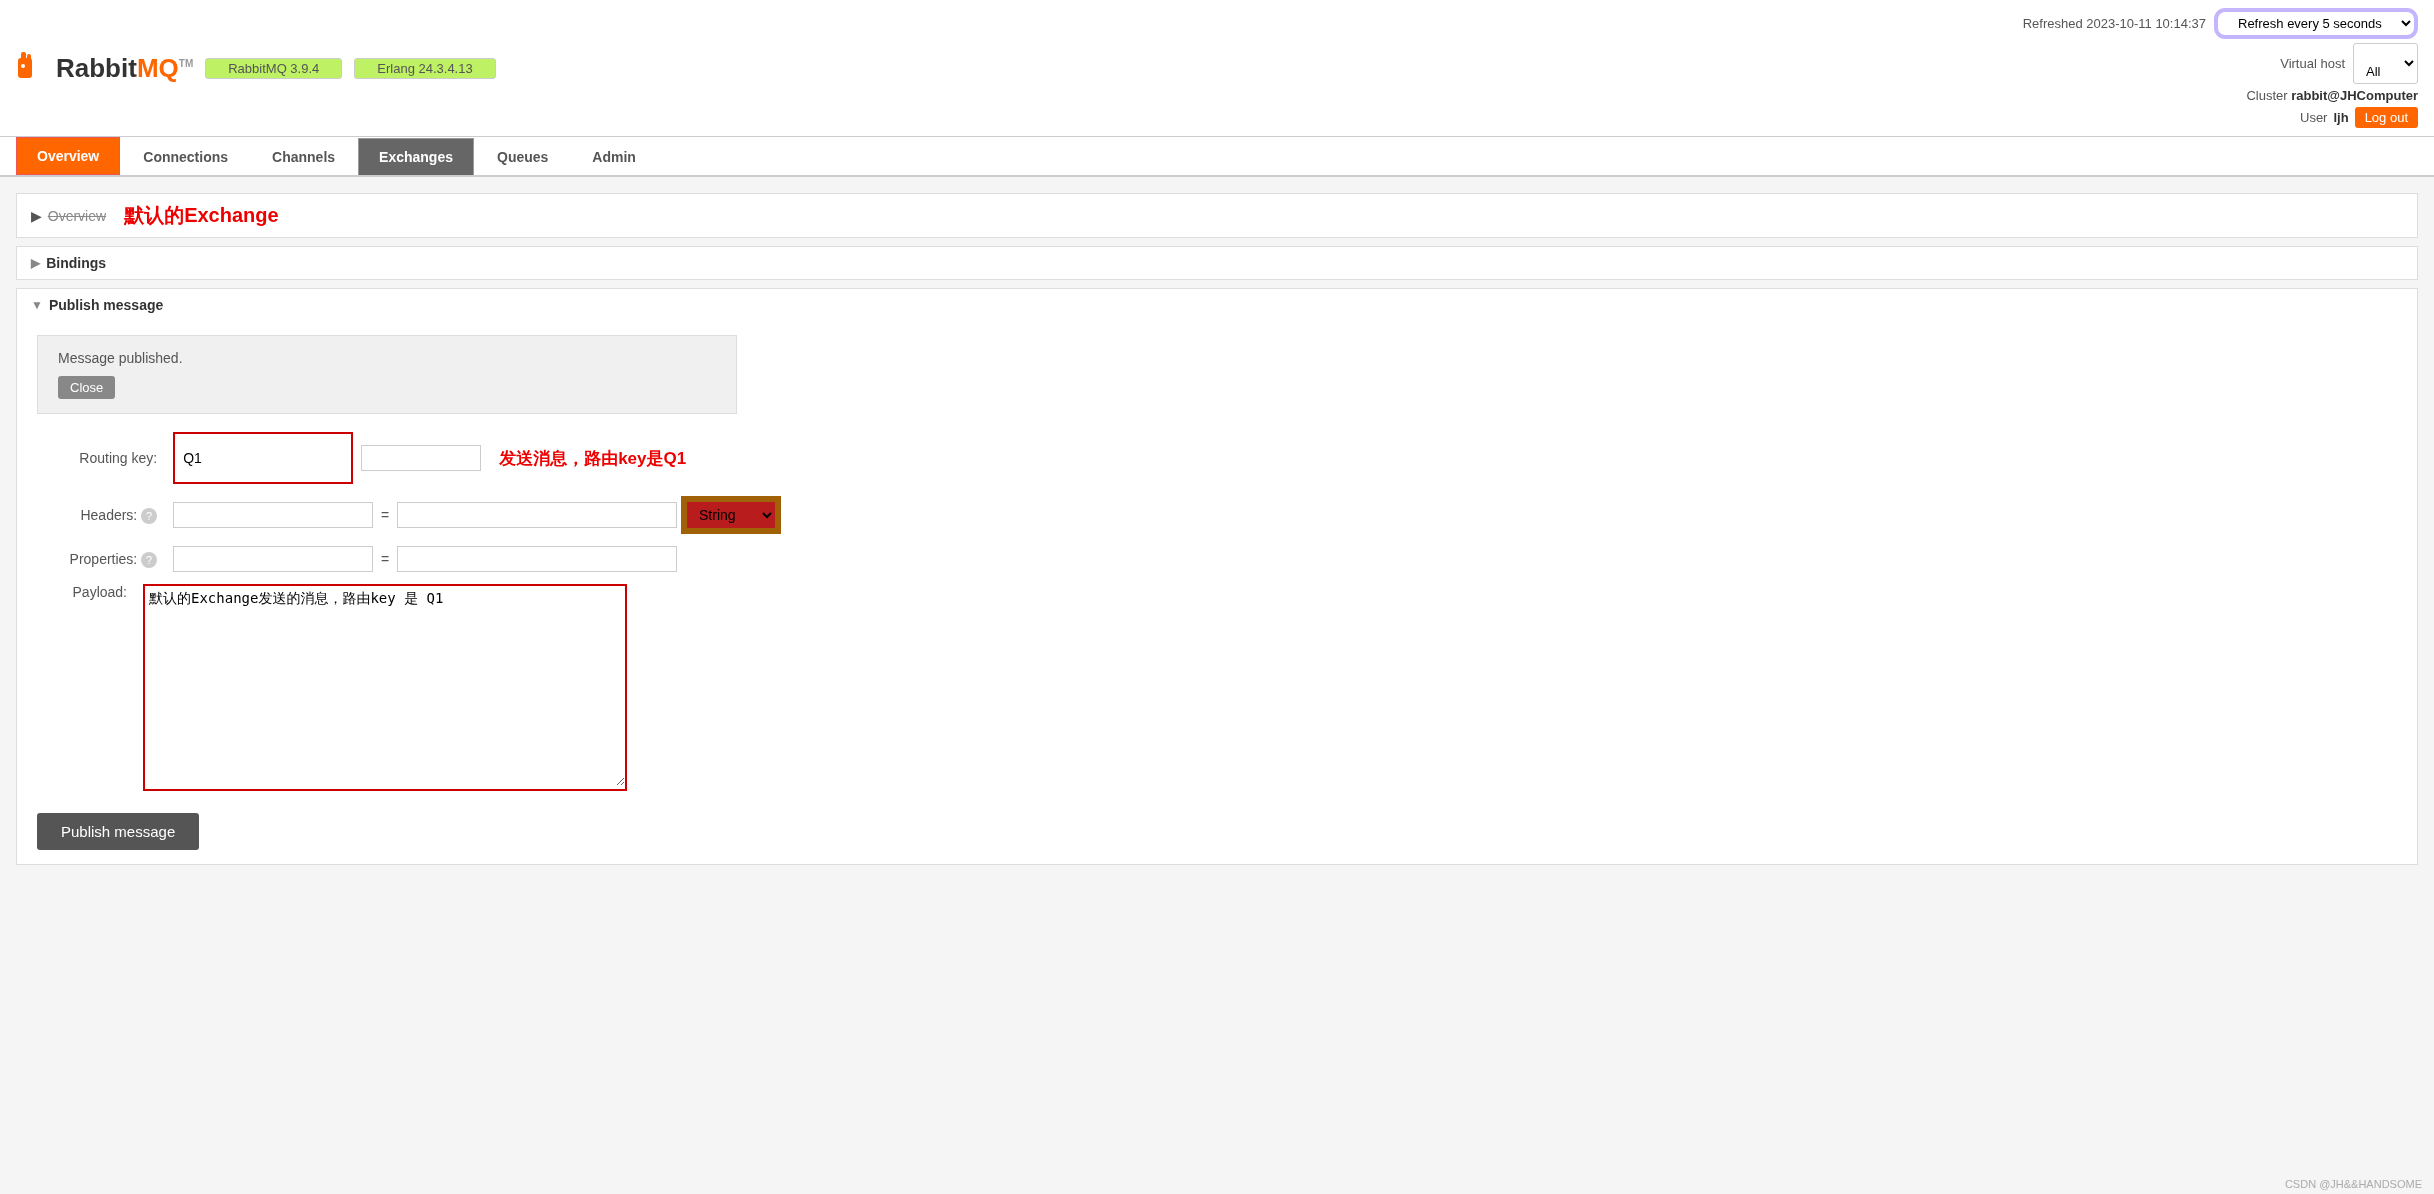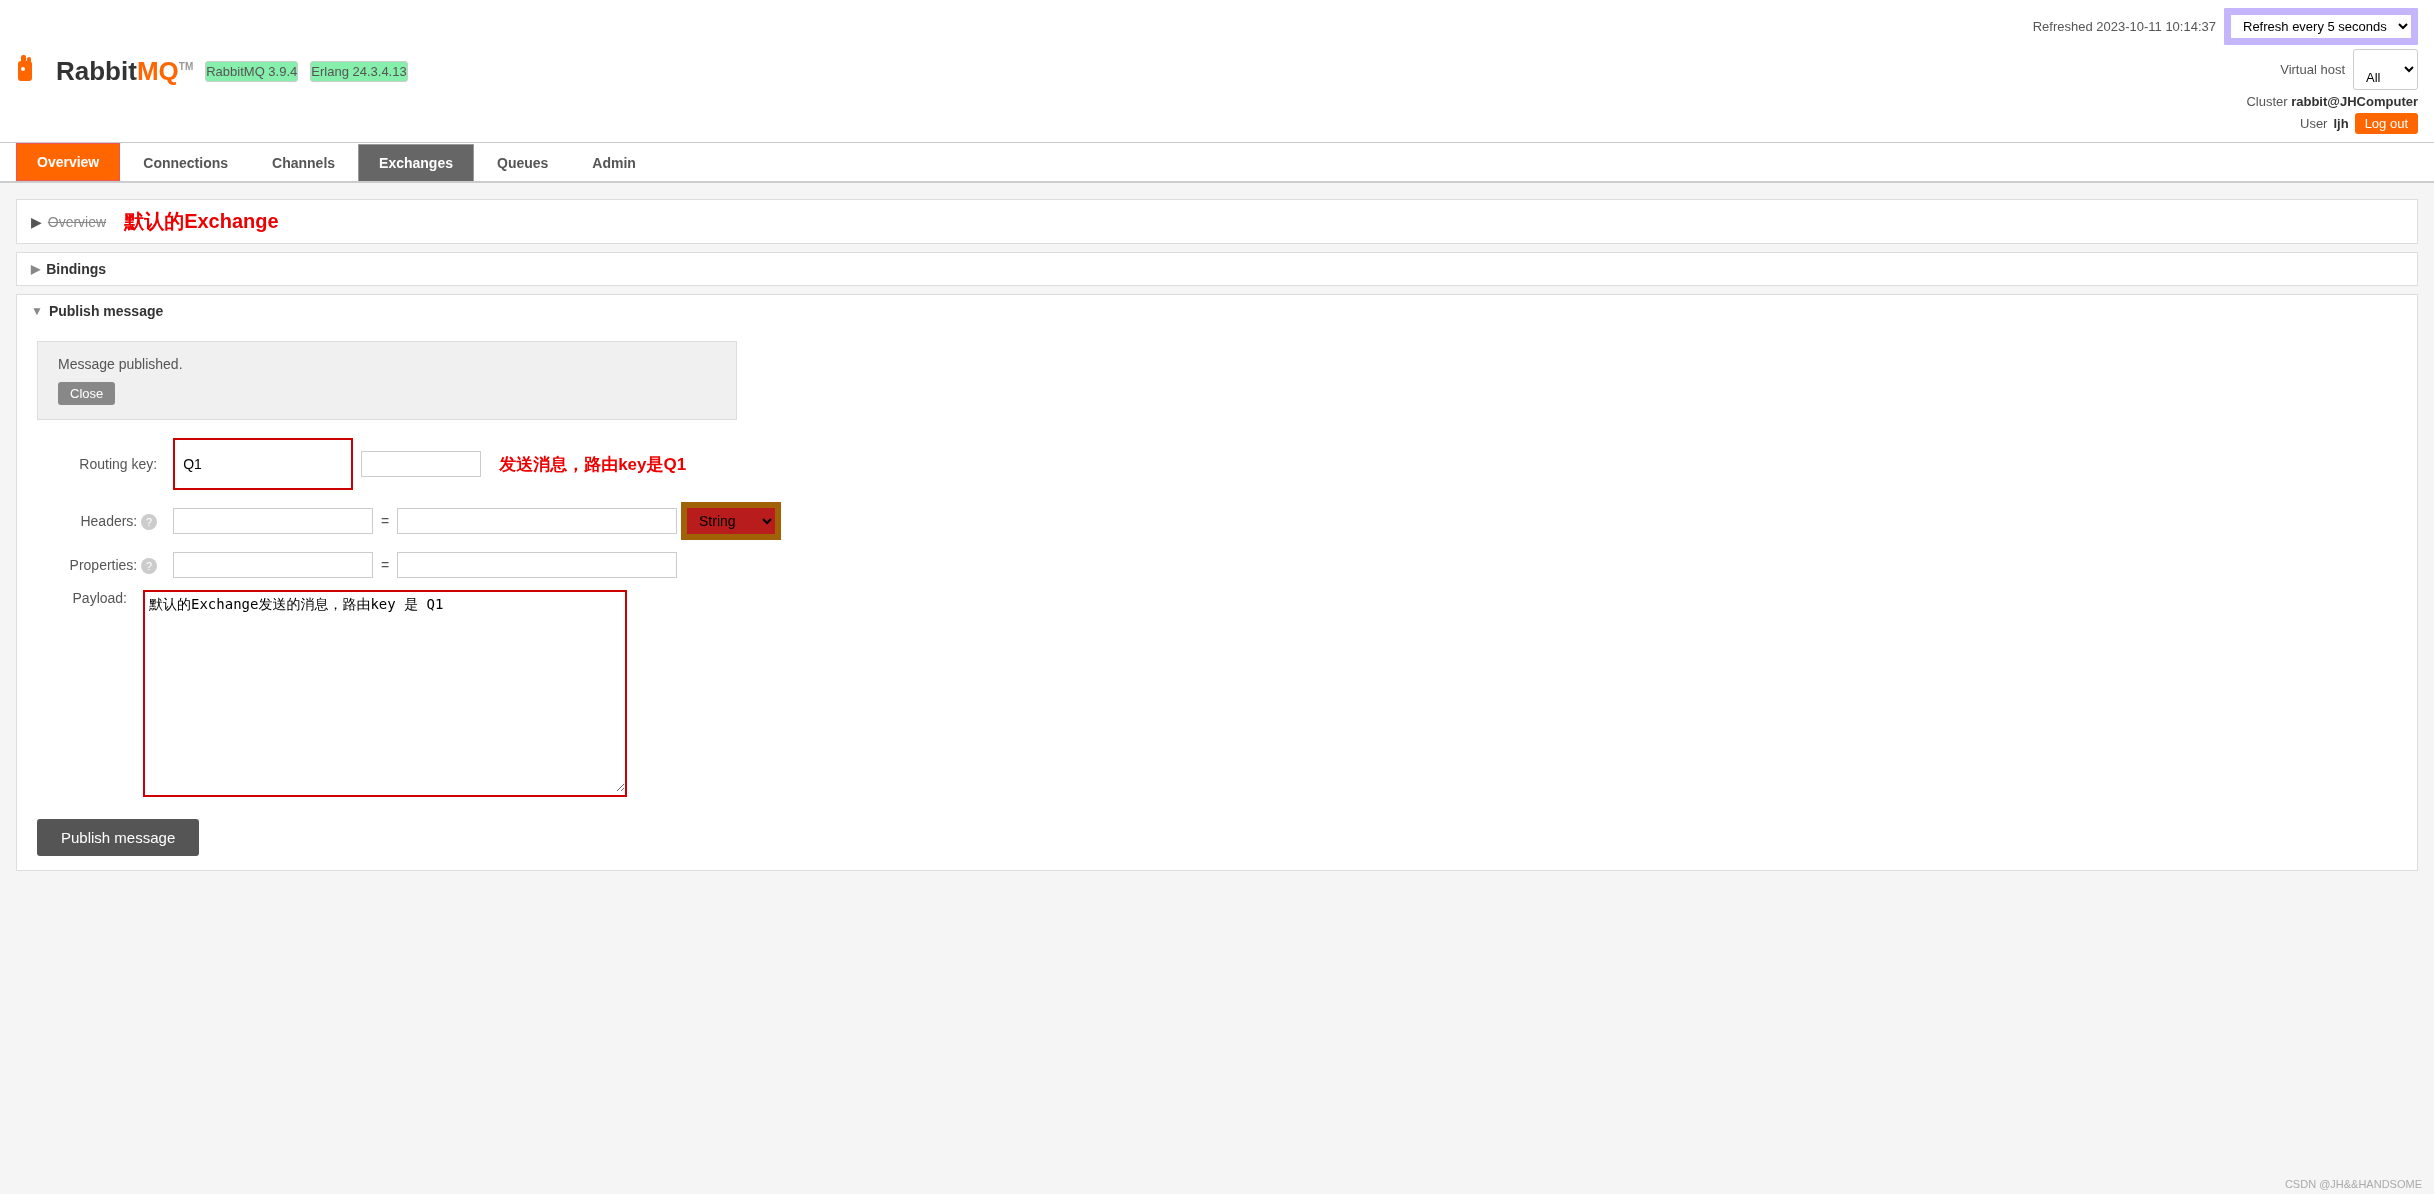--- a/index.html
+++ b/index.html
@@ -23,44 +23,44 @@
       display: flex;
       align-items: center;
       gap: 4px;
       justify-content: space-between;
     }
     .logo-icon {
       width: 36px;
       height: 36px;
     }
     .version-badge {
-      background: #86efac;
+      background: #bef264;
       border: 1px solid #ccc;
       border-radius: 3px;
-      padding: 2px 0;
+      padding: 2px 22px;
       font-size: 13px;
       color: #555;
     }
     .top-right {
       text-align: right;
       display: flex;
       flex-direction: column;
       align-items: flex-end;
       gap: 4px;
     }
     .top-right-row {
       display: flex;
       align-items: center;
       gap: 8px;
     }
     .refresh-text { font-size: 13px; color: #555; }
     .refresh-select {
-      border: 7px solid #c4b5fd;
-      border-radius: 1px;
-      padding: 3px 8px;
+      border: 4px solid #c4b5fd;
+      border-radius: 11px;
+      padding: 3px 16px;
       font-size: 13px;
       background: #fff;
     }
     .vhost-label { font-size: 13px; color: #555; }
     .vhost-select {
       border: 1px solid #ccc;
       border-radius: 3px;
       padding: 19px 20px 3px 8px;
       font-size: 13px;
       background: #fff;

